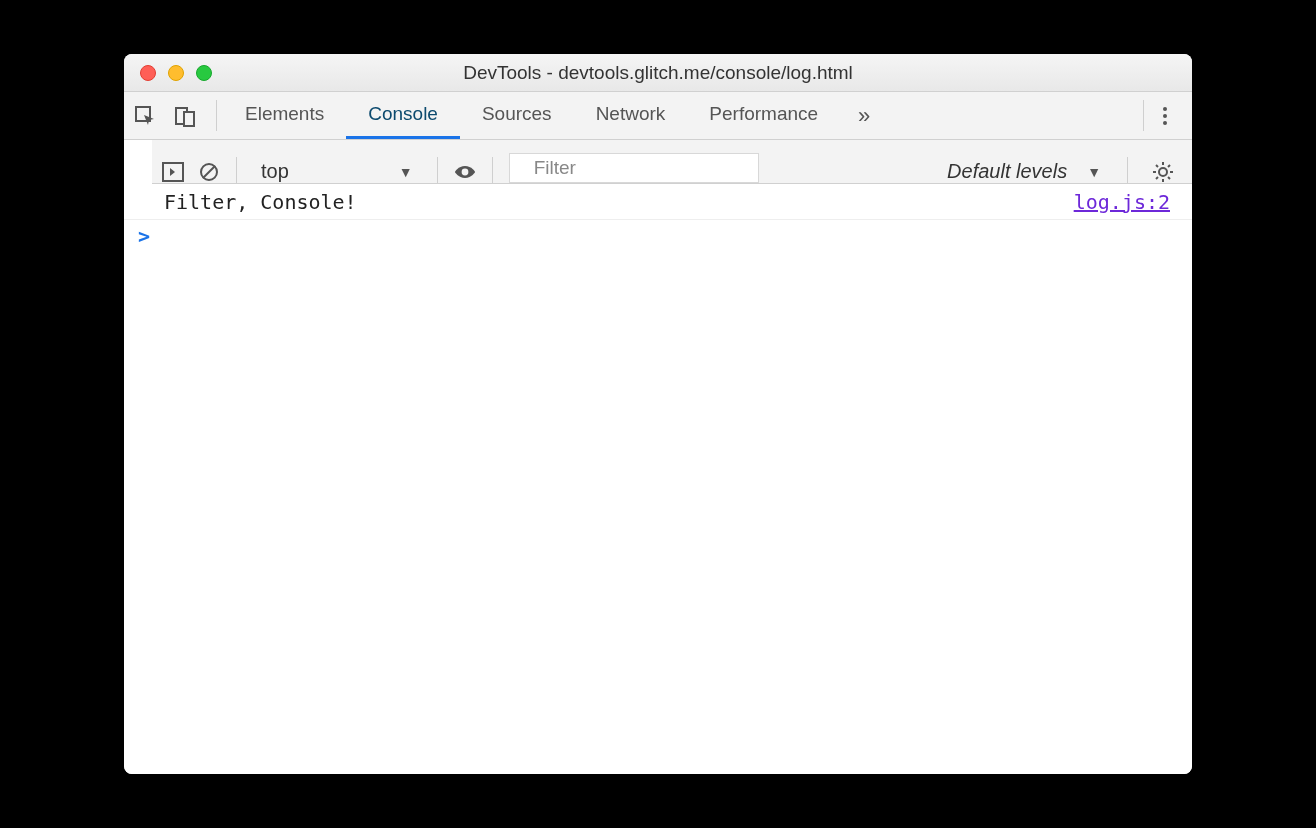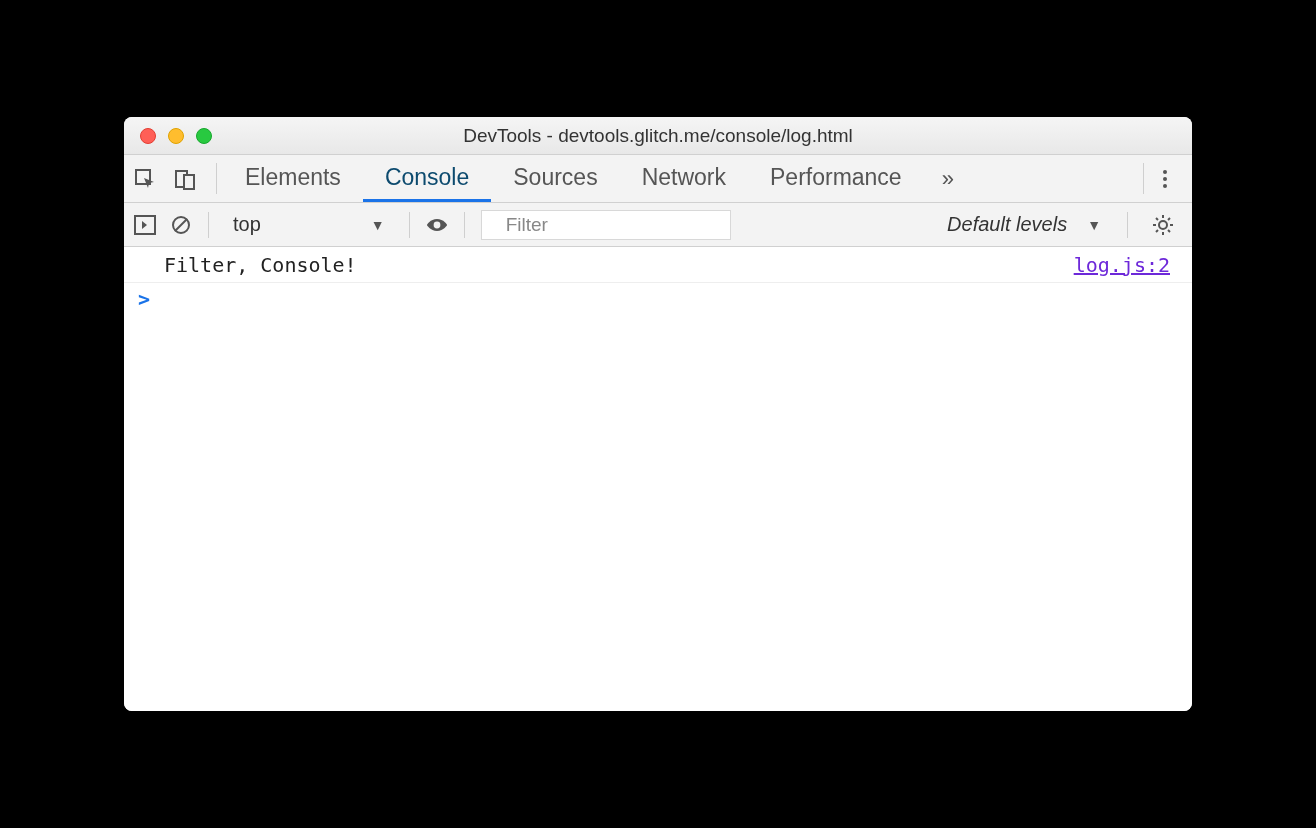--- a/index.html
+++ b/index.html
@@ -3,21 +3,21 @@
 <meta charset="utf-8">
 <style>
   * { box-sizing: border-box; margin: 0; padding: 0; }
   body {
     width: 1316px; height: 828px;
     background: #000;
     font-family: -apple-system, BlinkMacSystemFont, "Segoe UI", Helvetica, Arial, sans-serif;
     display: flex; align-items: center; justify-content: center;
   }
   .window {
-    width: 1068px; height: 594px;
+    width: 1068px; height: 720px;
     background: #fff;
     border-radius: 8px;
     box-shadow: 0 20px 60px rgba(0,0,0,0.6);
     display: flex; flex-direction: column;
     overflow: hidden;
   }
   
   .titlebar {
     height: 38px;
     background: linear-gradient(#f5f5f5,#e8e8e8);
@@ -43,37 +43,38 @@
     display: flex; align-items: stretch;
     padding: 0 10px;
   }
   .ts-left { display: flex; align-items: center; gap: 18px; padding-right: 14px;}
   .ts-divider { width: 1px; background: #cfcfcf; margin: 8px 6px; }
   .ts-icon { width: 22px; height: 22px; display:flex; align-items:center; justify-content:center; }
   .tabs { display: flex; align-items: stretch; }
   .tab {
     display: flex; align-items: center;
     padding: 0 22px;
-    font-size: 23px; color: #555;
+    font-size: 19px; color: #555;
     cursor: pointer;
     border-bottom: 3px solid transparent;
   }
   .tab.active { color: #0c4a6e; border-bottom-color: #1a73e8; }
   .ts-more { display:flex; align-items:center; padding: 0 18px; color:#555; font-size:22px; cursor:pointer;}
   .ts-spacer { flex: 1; }
   .ts-menu { display:flex; align-items:center; padding:0 14px; color:#555; font-size:22px; cursor:pointer;}
   .ts-divider-right { width:1px; background:#cfcfcf; margin:8px 4px;}
   
   .toolbar {
     height: 44px;
     background: #f3f3f3;
     border-bottom: 1px solid #d0d0d0;
-    display: flex; align-items: center;
+    display: flex; align-items: flex-end;
     padding: 0 10px;
     gap: 14px;
+    margin-left: 28px;
   }
   .tb-icon { width:22px; height:22px; display:flex; align-items:center; justify-content:center; cursor:pointer; }
   .tb-vdiv { width:1px; height:26px; background:#cfcfcf; margin:0 2px;}
   .context-select {
     display:flex; align-items:center; gap:110px;
     font-size:20px; color:#333; cursor:pointer;
     padding: 0 8px;
   }
   .tri-down { color:#555; font-size:14px;}
   .filter-input {

